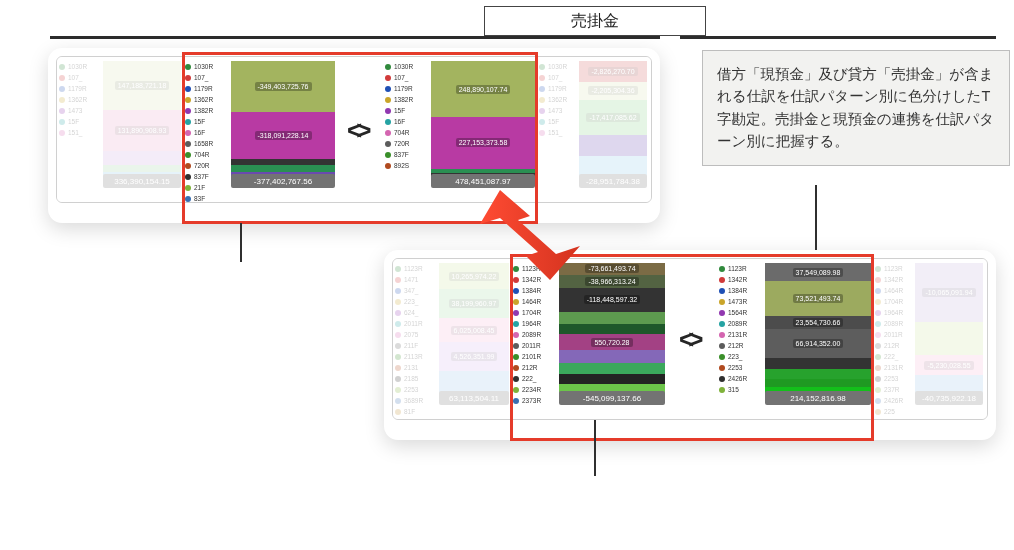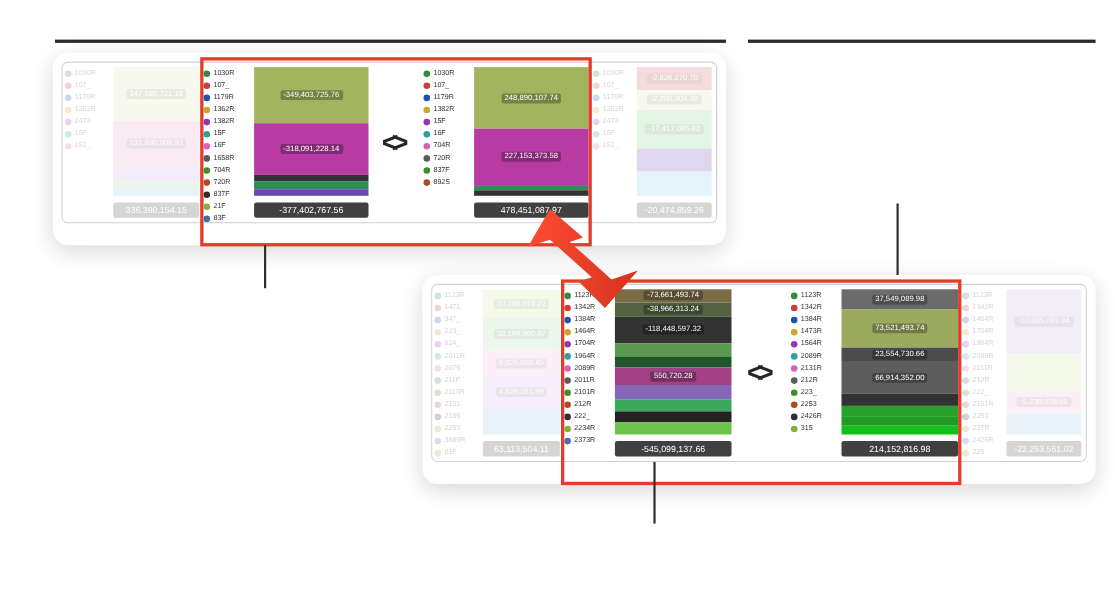--- a/index.html
+++ b/index.html
@@ -11,31 +11,32 @@
 .card{position:absolute;background:#fff;border-radius:14px;box-shadow:0 6px 20px rgba(0,0,0,.15)}
 .inner{position:absolute;left:8px;right:8px;top:8px;bottom:20px;border:1px solid #d0d0d0;border-radius:6px;overflow:hidden}
 .fade{position:absolute;top:0;bottom:0;background:rgba(255,255,255,.78);z-index:4;pointer-events:none}
 .hl{position:absolute;border:3px solid #e53b2a;z-index:6;pointer-events:none}
 .legend{position:absolute;top:4px;bottom:24px;width:42px;display:flex;flex-direction:column;gap:4px;padding-top:2px}
 .lg{display:flex;align-items:center;gap:3px;font-size:6.5px;color:#333}
 .lg .d{width:6px;height:6px;border-radius:50%}
 .stack{position:absolute;top:4px;bottom:24px;display:flex;flex-direction:column}
 .seg{position:relative;display:flex;align-items:center;justify-content:center;color:#fff;font-size:7px}
 .seg .v{background:rgba(0,0,0,.28);padding:1px 3px;border-radius:2px;white-space:nowrap}
-.tot{position:absolute;bottom:4px;height:14px;background:#404040;color:#fff;font-size:8px;display:flex;align-items:center;justify-content:center;border-radius:2px}
+.tot{position:absolute;bottom:14px;height:14px;background:#737373;color:#fff;font-size:8px;display:flex;align-items:center;justify-content:center;border-radius:2px}
 .arrows{position:absolute;top:50%;transform:translateY(-50%);font-weight:800;color:#262626;font-size:26px;letter-spacing:-6px;z-index:3}
 .note{position:absolute;background:#f2f2f0;border:1px solid #bdbdbd;color:#333;font-size:14.5px;line-height:1.55;padding:12px 14px}
 .line{position:absolute;background:#2f2f2f;z-index:7}
 .bigarr{position:absolute;z-index:8}
 </style>
 </head>
 <body>
 
 <div class="stage">
 
+  <div class="tab inactive" style="left:484px">売掛金</div>
   <div class="bar" style="left:50px;width:610px"></div>
   <div class="bar" style="left:680px;width:316px"></div>
 
   <div class="card" id="card1" style="left:48px;top:48px;width:612px;height:175px">
     <div class="inner">
       <div class="legend" id="lg1a" style="left:2px">
           <div class="lg">
             <span class="d" style="background:#318a3d"></span>
             <span>1030R</span>
           </div>
@@ -236,21 +237,21 @@
           </div>
           <div class="seg" style="background: rgb(217, 226, 180); flex: 15 1 0%;">
             <span class="v">-2,205,304.36</span>
           </div>
           <div class="seg" style="background: rgb(139, 207, 136); flex: 30 1 0%;">
             <span class="v">-17,417,085.62</span>
           </div>
           <div class="seg" style="background: rgb(106, 74, 176); flex: 18 1 0%;"></div>
           <div class="seg" style="background: rgb(142, 198, 230); flex: 19 1 0%;"></div>
         </div>
-      <div class="tot" style="left:522px;width:68px">-20,474,859.26</div>
+      <div class="tot" style="left:522px;width:68px">-28,951,784.38</div>
 
       <div class="fade" style="left:0;width:128px"></div>
       <div class="fade" style="left:482px;right:0"></div>
     </div>
     <div class="hl" style="left:134px;top:4px;width:350px;height:166px"></div>
   </div>
 
   <div class="card" id="card2" style="left:384px;top:250px;width:612px;height:190px">
     <div class="inner">
       <div class="legend" id="lg2a" style="left:2px">
@@ -541,36 +542,37 @@
       <div class="stack" id="st2d" style="left:522px;width:68px">
           <div class="seg" style="background: rgb(195, 176, 219); flex: 45 1 0%;">
             <span class="v">-10,065,091.94</span>
           </div>
           <div class="seg" style="background: rgb(205, 226, 161); flex: 25 1 0%;"></div>
           <div class="seg" style="background: rgb(244, 180, 214); flex: 15 1 0%;">
             <span class="v">-5,230,028.55</span>
           </div>
           <div class="seg" style="background: rgb(154, 197, 232); flex: 15 1 0%;"></div>
         </div>
-      <div class="tot" style="left:522px;width:68px">-22,253,561.02</div>
+      <div class="tot" style="left:522px;width:68px">-40,735,922.18</div>
 
       <div class="fade" style="left:0;width:120px"></div>
       <div class="fade" style="left:482px;right:0"></div>
     </div>
     <div class="hl" style="left:126px;top:4px;width:358px;height:181px"></div>
   </div>
 
   <svg class="bigarr" style="left:480px;top:190px" width="100" height="90">
     <defs>
         <linearGradient id="g">
           <stop offset="0" stop-color="#ff4b33"></stop>
           <stop offset="1" stop-color="#d4331f"></stop>
         </linearGradient>
       </defs>
     <polygon points="20,0 50,26 38,30 76,64 100,56 70,90 46,66 58,62 20,28 0,34" fill="url(#g)"></polygon>
   </svg>
 
+  <div class="note" style="left:702px;top:50px;width:278px">借方「現預金」及び貸方「売掛金」が含まれる仕訳を仕訳パターン別に色分けしたT字勘定。売掛金と現預金の連携を仕訳パターン別に把握する。</div>
 
   <div class="line" style="left:240px;top:223px;width:2px;height:39px"></div>
   <div class="line" style="left:815px;top:185px;width:2px;height:65px"></div>
   <div class="line" style="left:594px;top:420px;width:2px;height:56px"></div>
 
 </div>
 
 </body></html>

